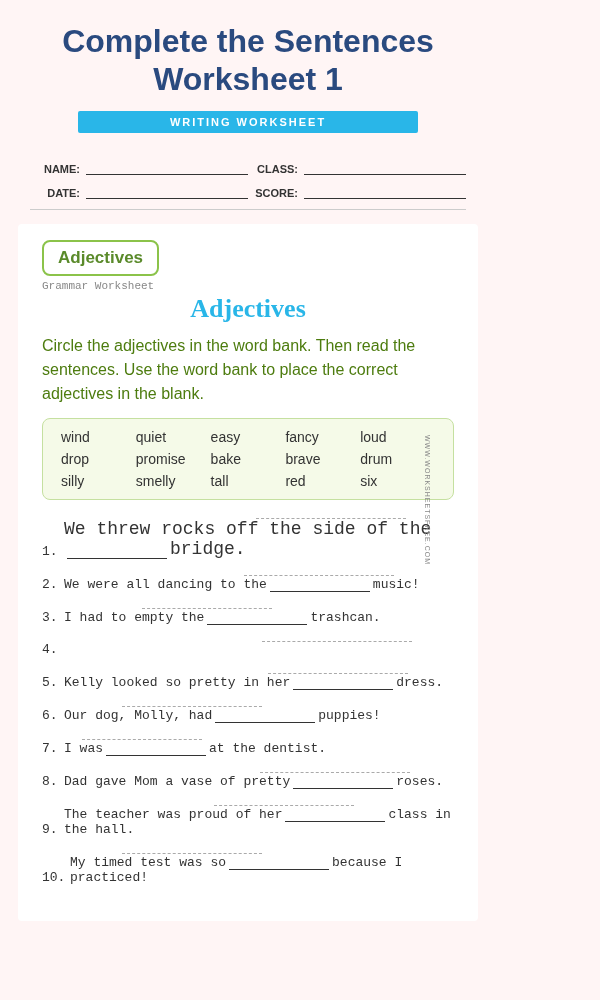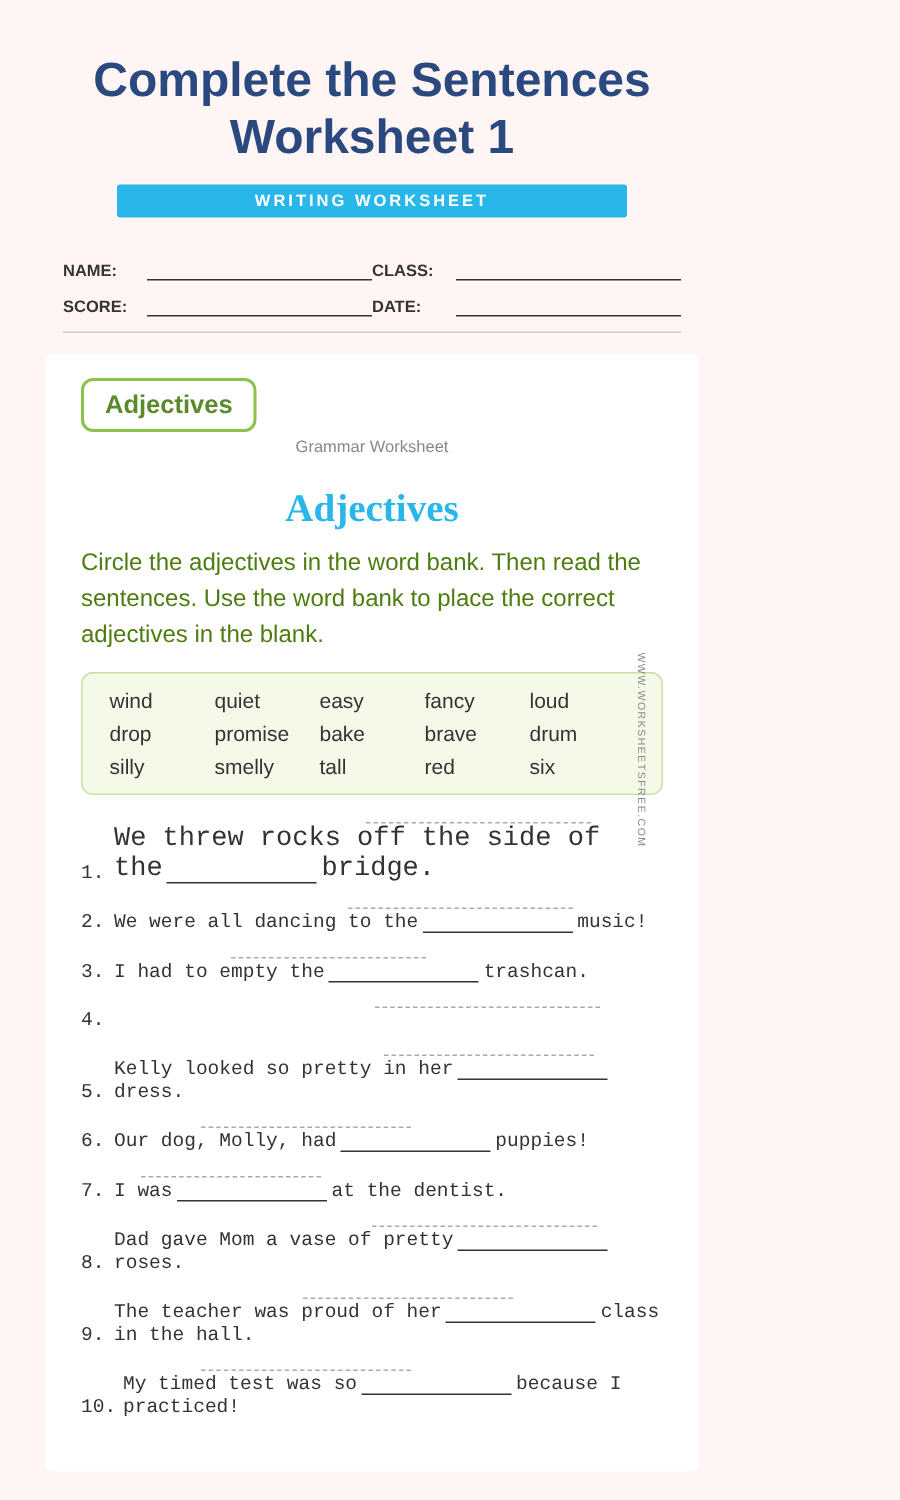--- a/index.html
+++ b/index.html
@@ -8,21 +8,21 @@
       min-height: 1000px;
       background: #fff5f5;
       font-family: 'Arial', sans-serif;
       position: relative;
       overflow-x: hidden;
     }
     .page {
       width: 496px;
       min-height: 1000px;
       background: #fff5f5;
-      padding: 12px;
+      padding: 0;
       position: relative;
     }
     
     .side-text {
       position: absolute;
       right: 4px;
       top: 50%;
       transform: translateY(-50%) rotate(90deg);
       font-size: 7px;
       color: #888;
@@ -74,20 +74,21 @@
       flex: 1;
       border-bottom: 1.5px solid #333;
       height: 16px;
       margin-right: 30px;
     }
     .form-line:last-child { margin-right: 0; }
     .form-group {
       display: flex;
       flex: 1;
       align-items: flex-end;
+      text-align: right;
     }
     
     .divider {
       height: 1.5px;
       background: #ccc;
       margin: 0 30px 14px 30px;
     }
     
     .content-area {
       background: white;
@@ -102,24 +103,25 @@
       border-radius: 8px;
       padding: 6px 14px;
       font-size: 17px;
       font-weight: 600;
       color: #5a8a2a;
       background: white;
       margin-bottom: 4px;
     }
     
     .grammar-label {
-      text-align: center;
+      text-align: left;
       font-size: 11px;
       color: #888;
-      margin-bottom: 20px;
+      margin-bottom: 2px;
+      font-family: Liberation Mono, monospace;
     }
     .grammar-title {
       text-align: center;
       font-size: 26px;
       font-weight: 700;
       color: #29b6e8;
       margin-bottom: 10px;
       font-family: 'Georgia', serif;
     }
     
@@ -190,25 +192,25 @@
         <span class="form-label">NAME:</span>
         <div class="form-line"></div>
       </div>
       <div class="form-group">
         <span class="form-label">CLASS:</span>
         <div class="form-line"></div>
       </div>
     </div>
     <div class="form-row">
       <div class="form-group">
+        <span class="form-label">DATE:</span>
+        <div class="form-line"></div>
+      </div>
+      <div class="form-group">
         <span class="form-label">SCORE:</span>
-        <div class="form-line"></div>
-      </div>
-      <div class="form-group">
-        <span class="form-label">DATE:</span>
         <div class="form-line"></div>
       </div>
     </div>
   </div>
 
   <div class="divider"></div>
 
   <div class="content-area">
     
     <div class="adjectives-badge">Adjectives</div>

